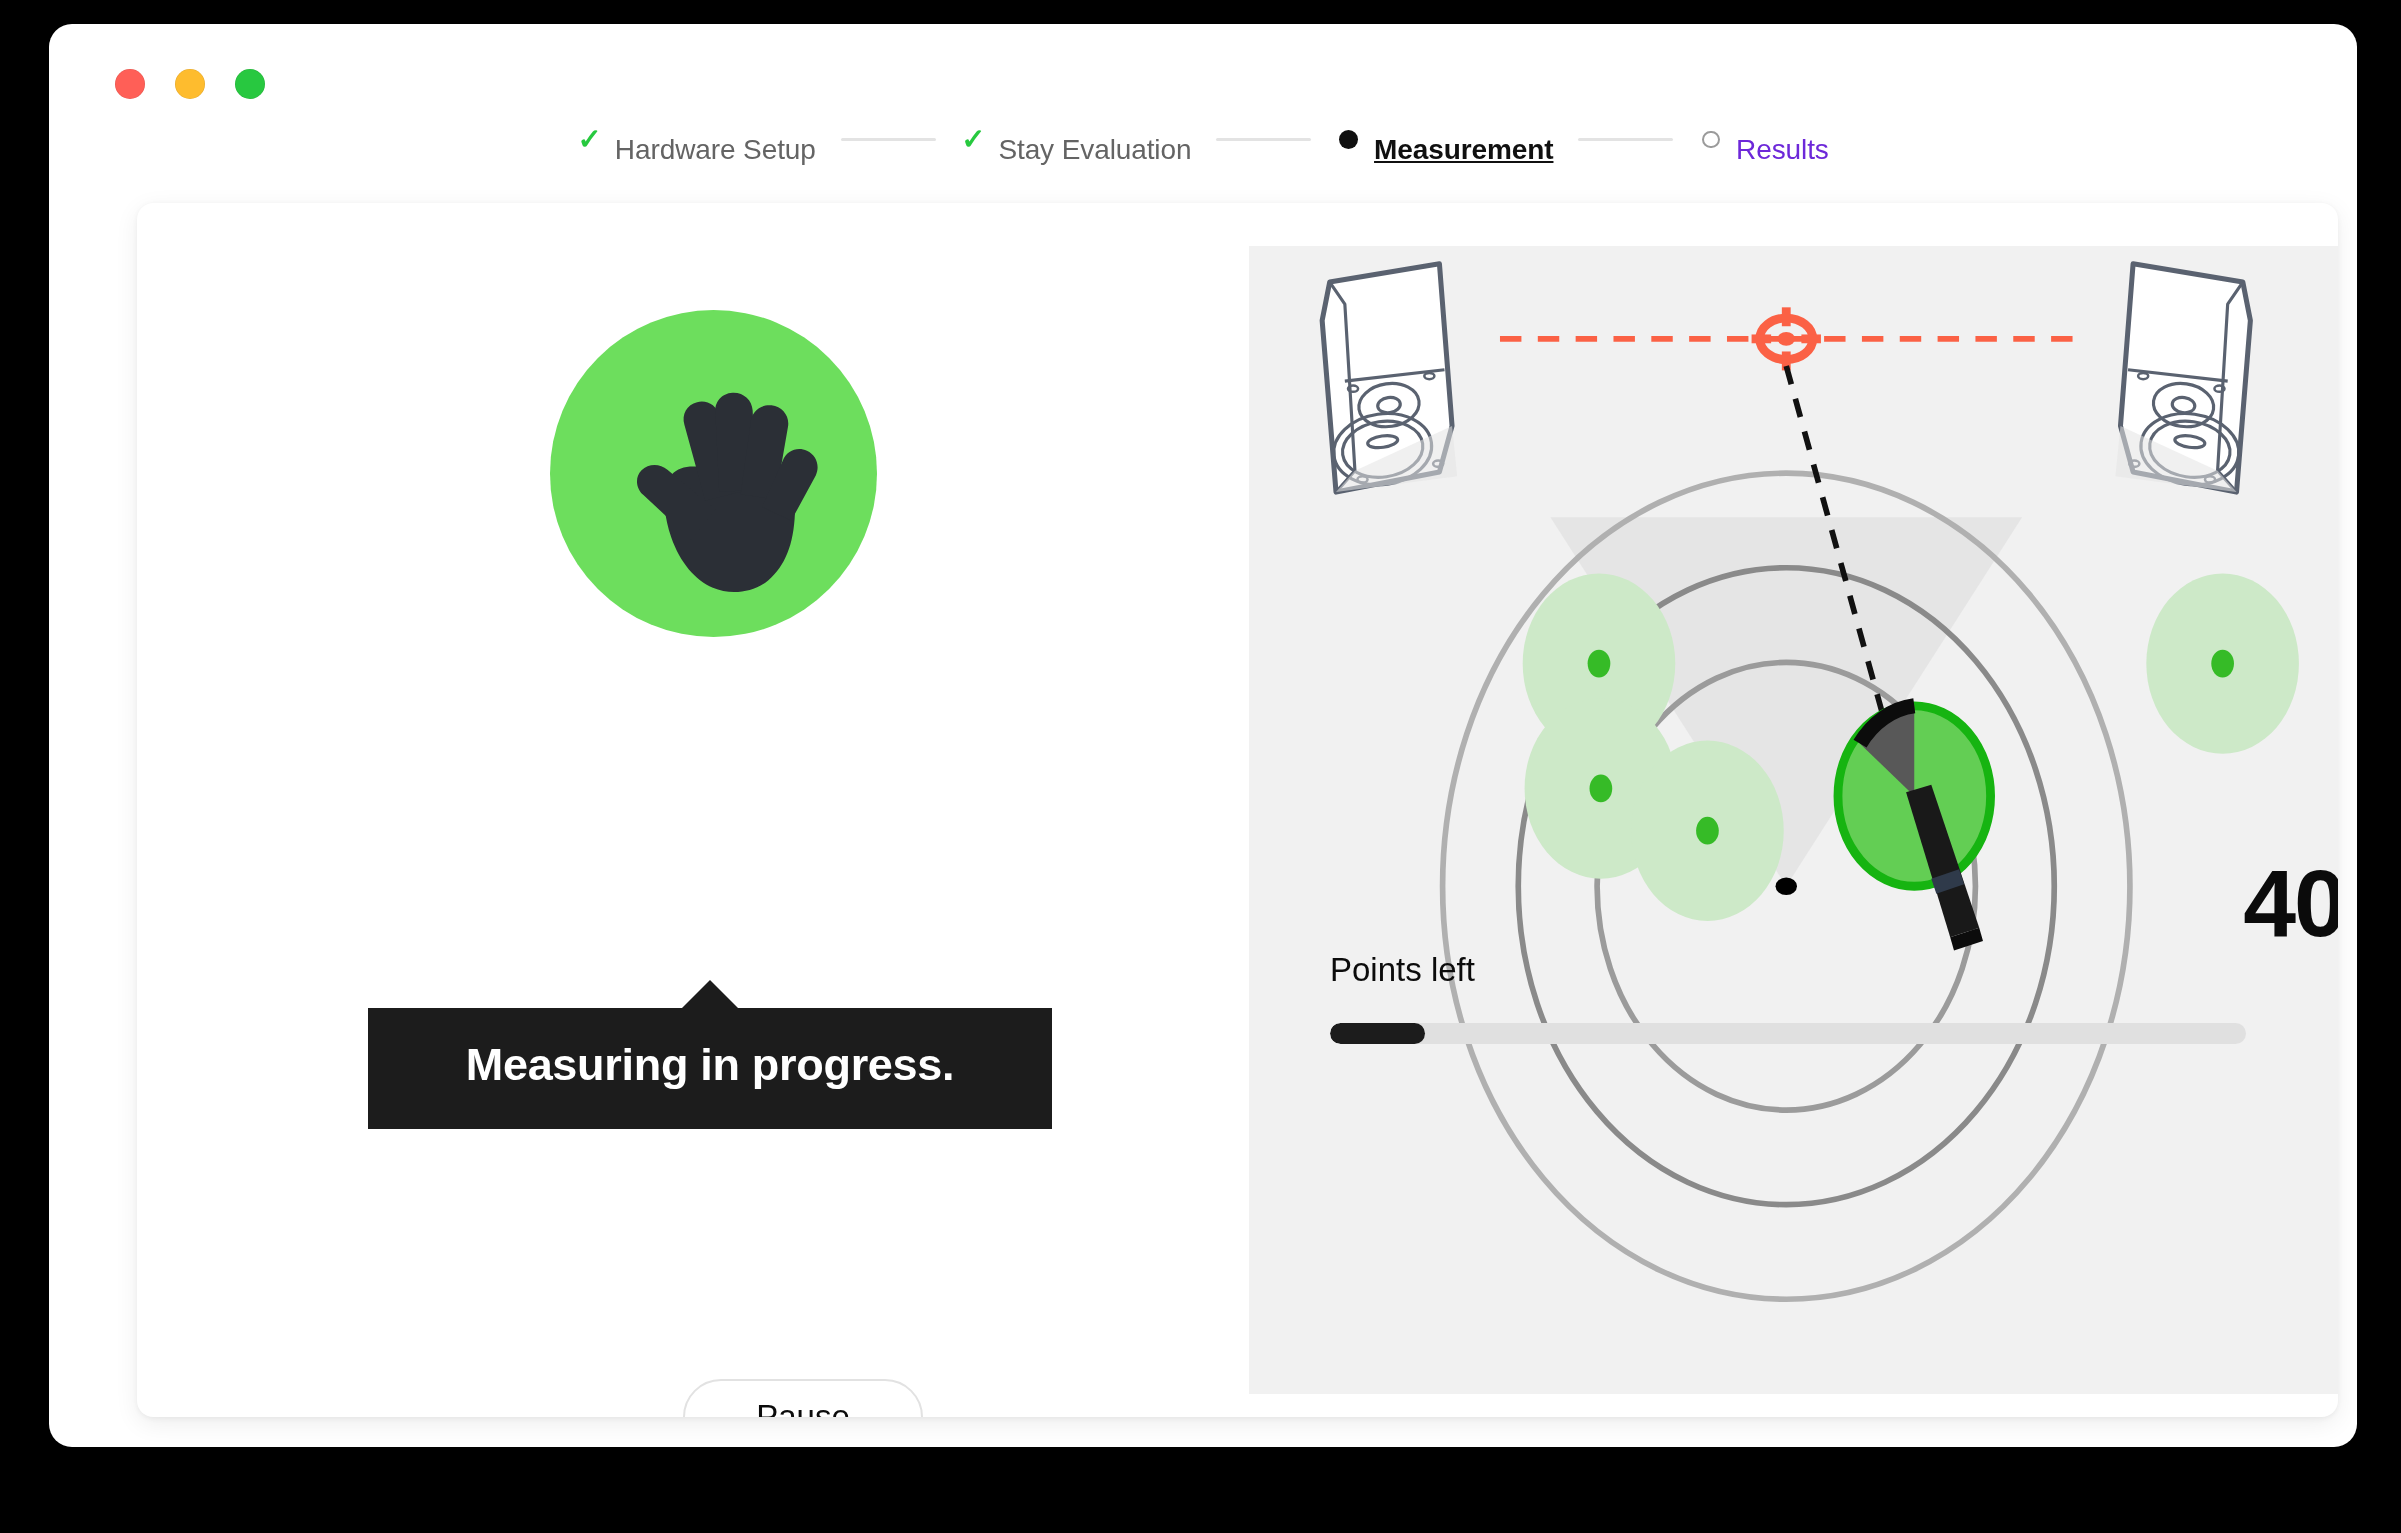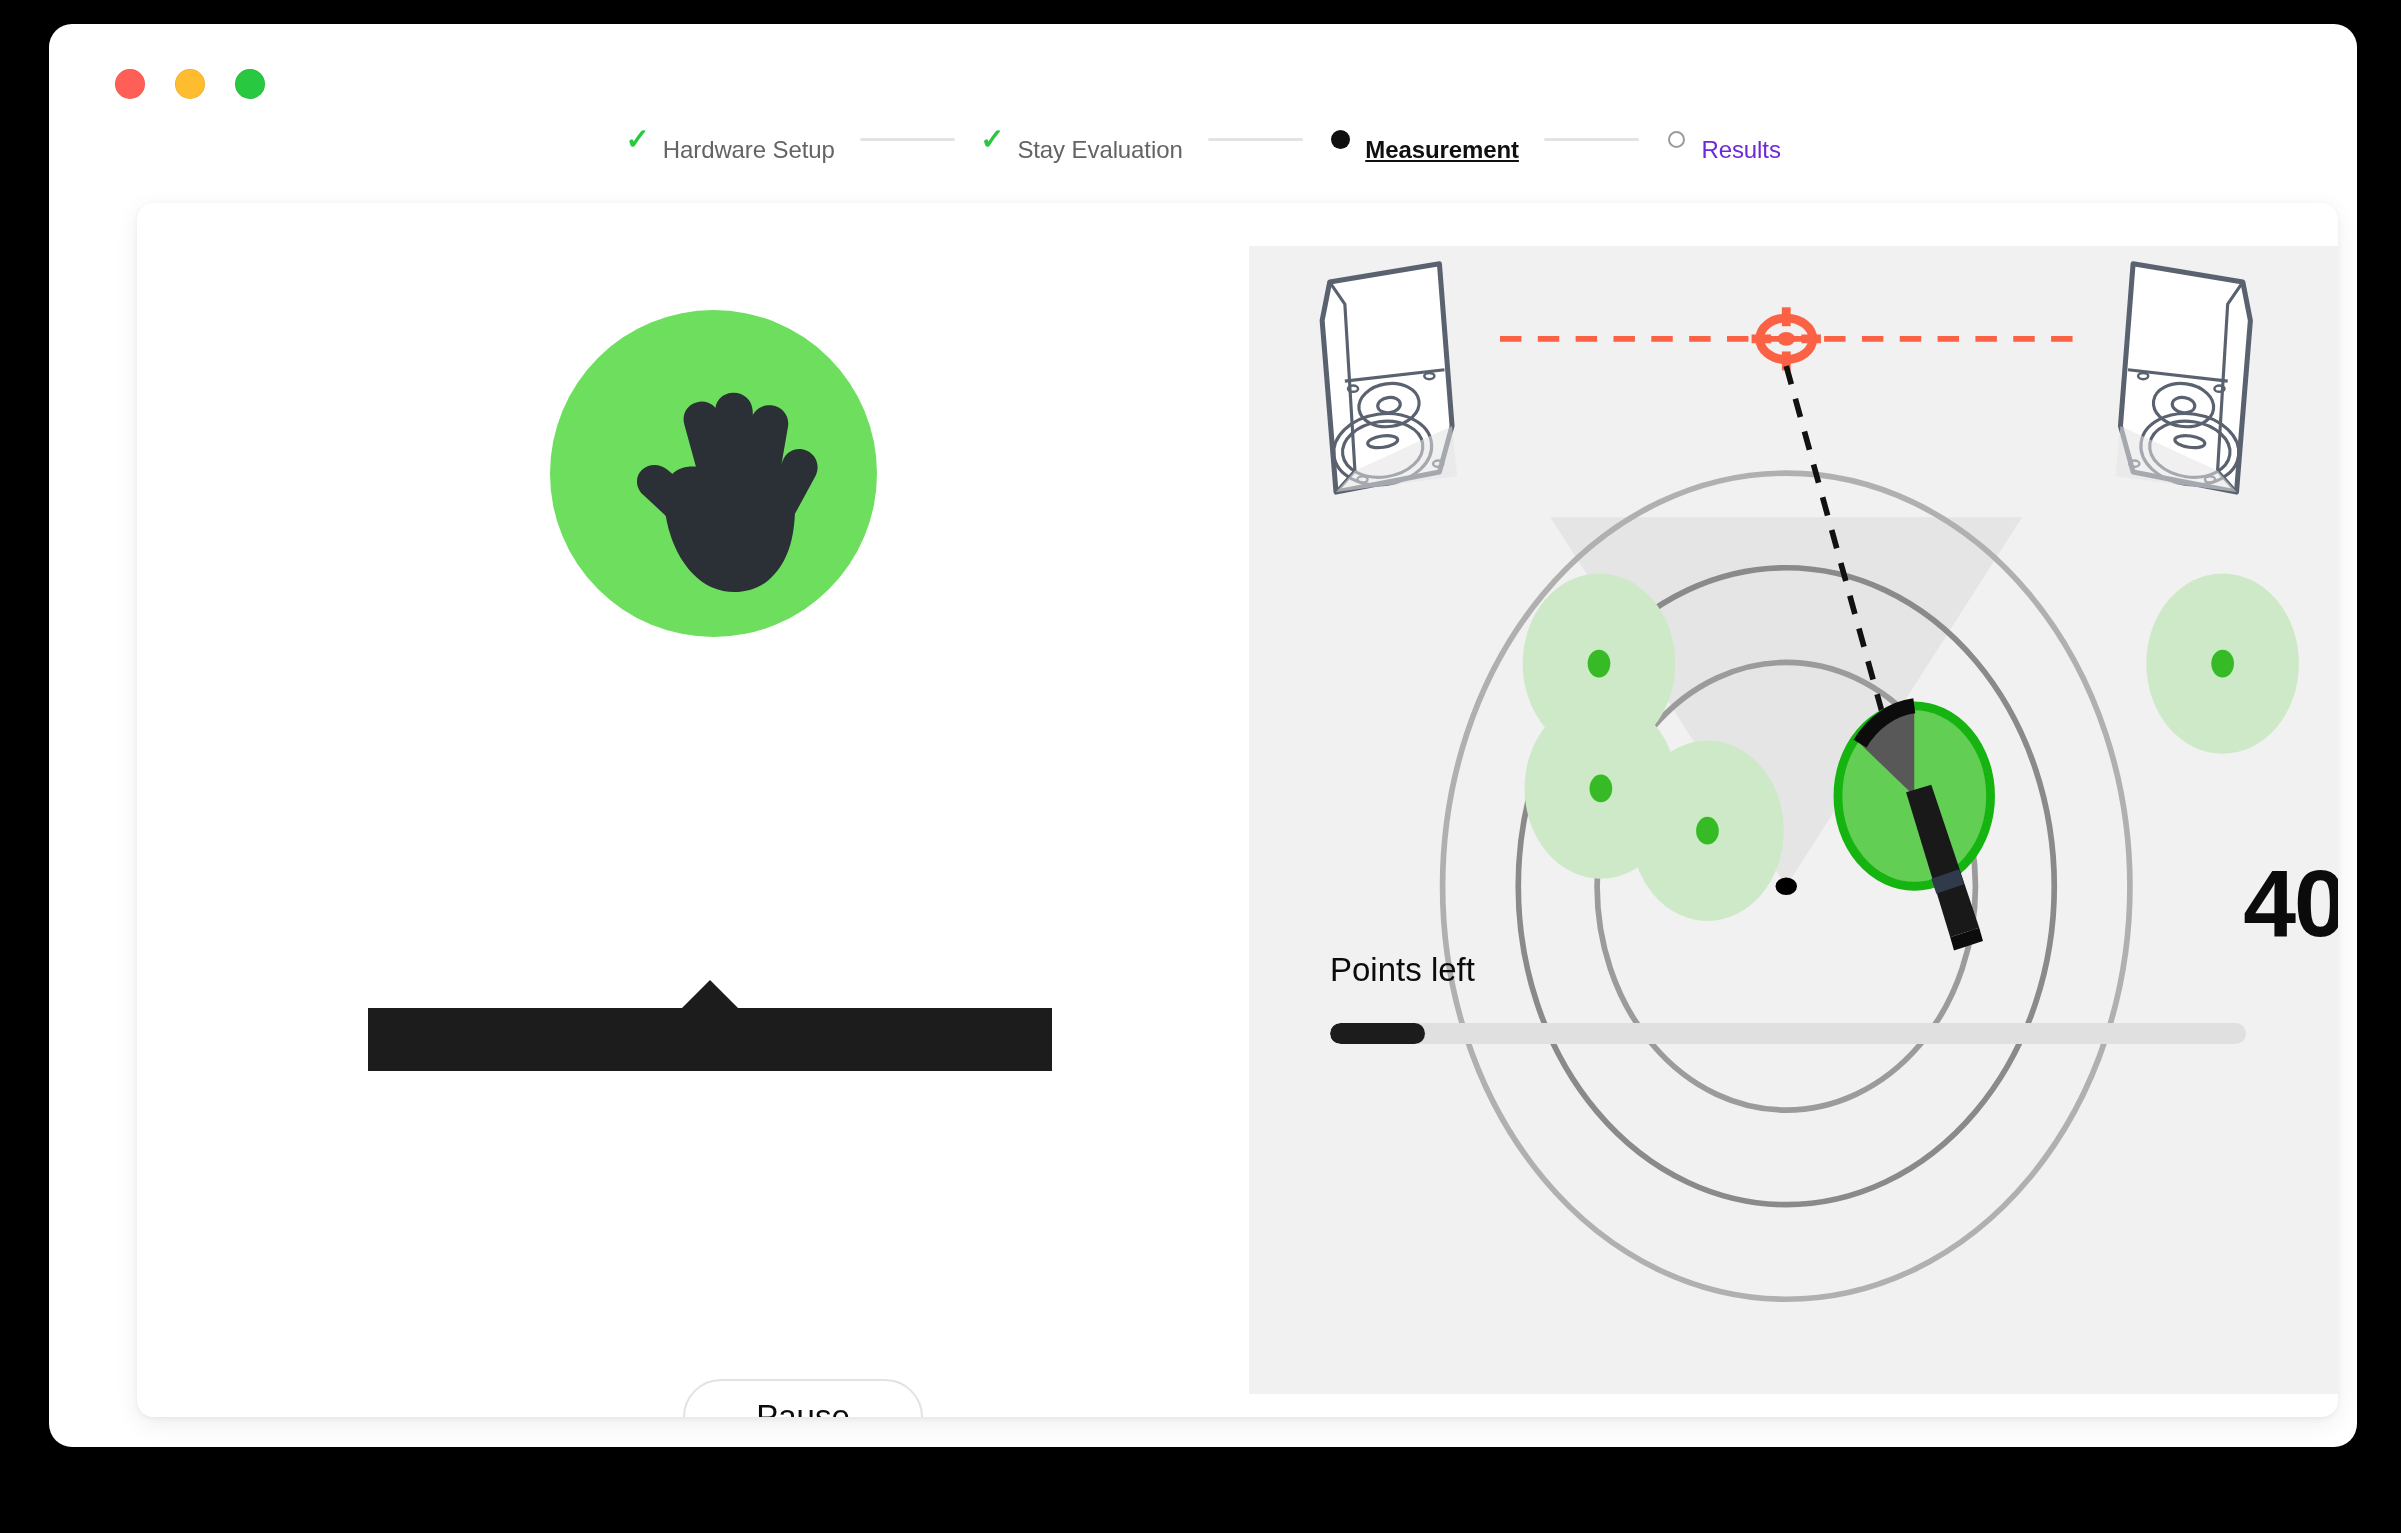--- a/index.html
+++ b/index.html
@@ -33,21 +33,21 @@
     display:flex;align-items:center;justify-content:center;gap:0;
   }
   .step{display:flex;align-items:center;gap:12.6px;}
   .step-mark{
     width:25px;height:25px;display:flex;align-items:center;justify-content:center;
     font-size:26.5px;line-height:1;
   }
   .step-mark.check{color:#27c93f;font-weight:700;font-size:29px;}
   .step-dot-filled{width:19px;height:19px;border-radius:50%;background:#101010;}
   .step-dot-open{width:17.7px;height:17.7px;border-radius:50%;border:2.5px solid #9b9b9b;box-sizing:border-box;}
-  .step-label{font-size:24px;color:#646464;letter-spacing:-0.1px;margin-top:20px;}
+  .step-label{font-size:28px;color:#646464;letter-spacing:-0.1px;margin-top:20px;}
   .step.current .step-label{color:#101010;font-weight:700;text-decoration:underline;}
   .step.pending .step-label{color:#6d28d9;}
   .step-sep{width:95px;height:3.8px;background:#e3e3e3;border-radius:1.9px;margin:0 25px;}
 
   
   #card{
     position:absolute;left:88px;top:179px;width:2201px;height:1214px;
     background:#fff;border-radius:16.4px;
     box-shadow:0 6.3px 25px rgba(0,0,0,.07), 0 1.3px 5px rgba(0,0,0,.05);
     overflow:hidden;
@@ -170,20 +170,21 @@
                        L336 312 Z"></path>
 
               <path d="M148 293 C136 283 134 265 145 254 C156 243 174 243 186 253
                        L262 316 L224 364 Z"></path>
             </g>
           </svg>
         </div>
 
         <div id="tooltip">
           <div class="arrow"></div>
+          <div class="tip-line">Measuring in progress.</div>
         </div>
 
         <div id="pause-btn">Pause</div>
 
       </div>
 
       <div id="right-pane">
 
         <svg id="room-svg" viewBox="0 0 1700 1820">
 

